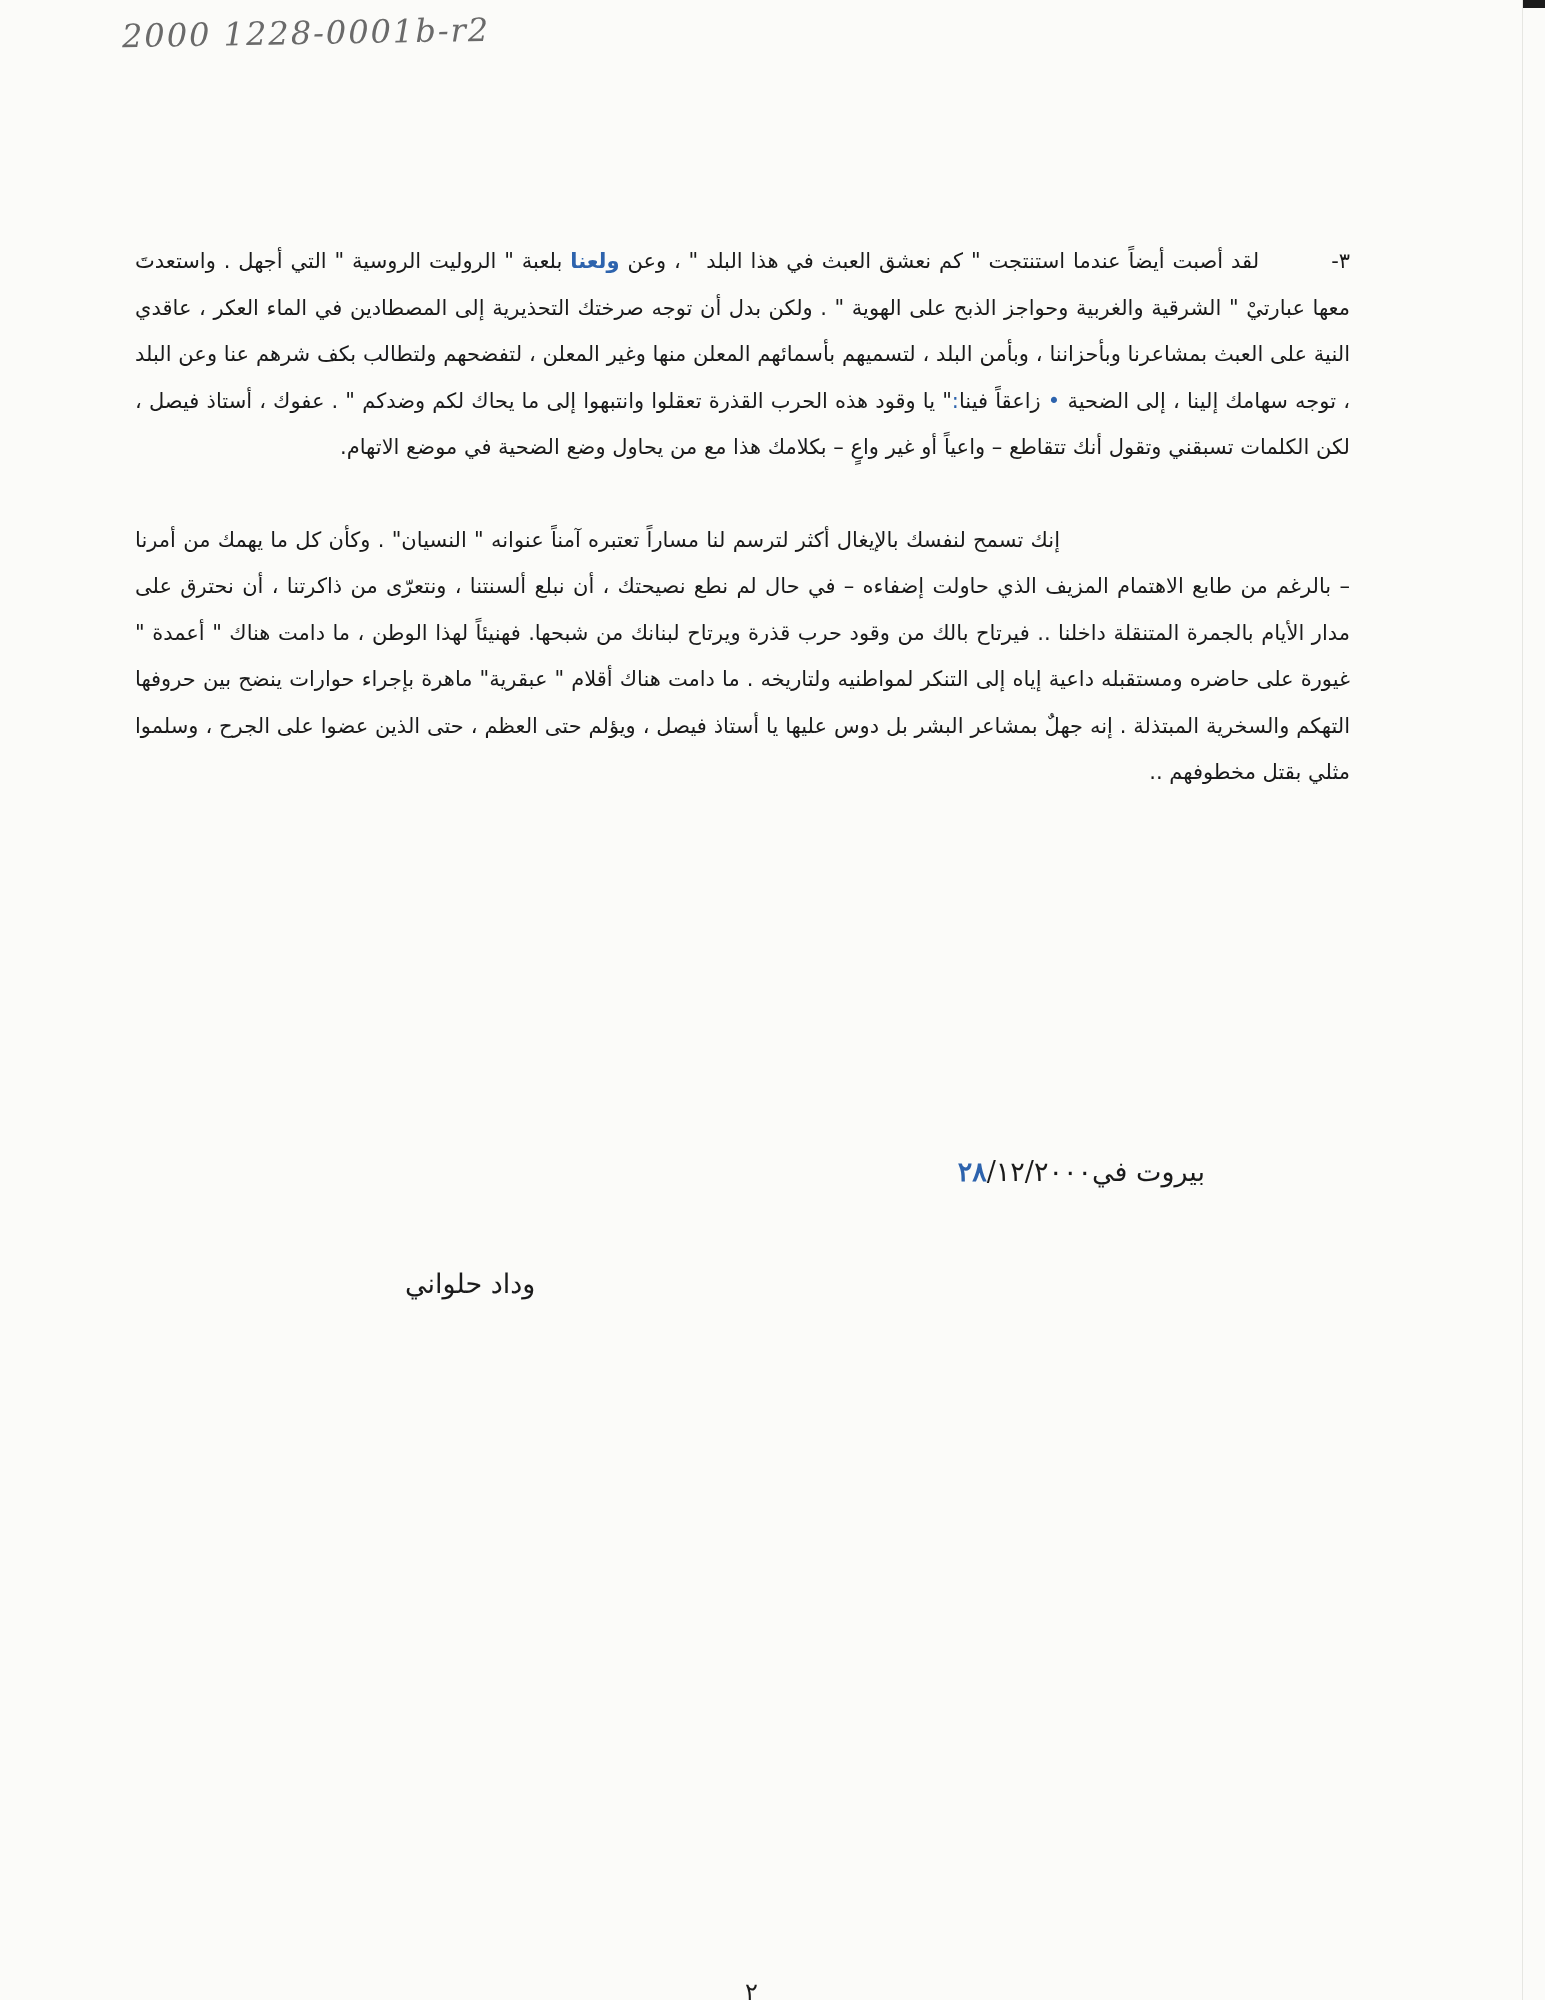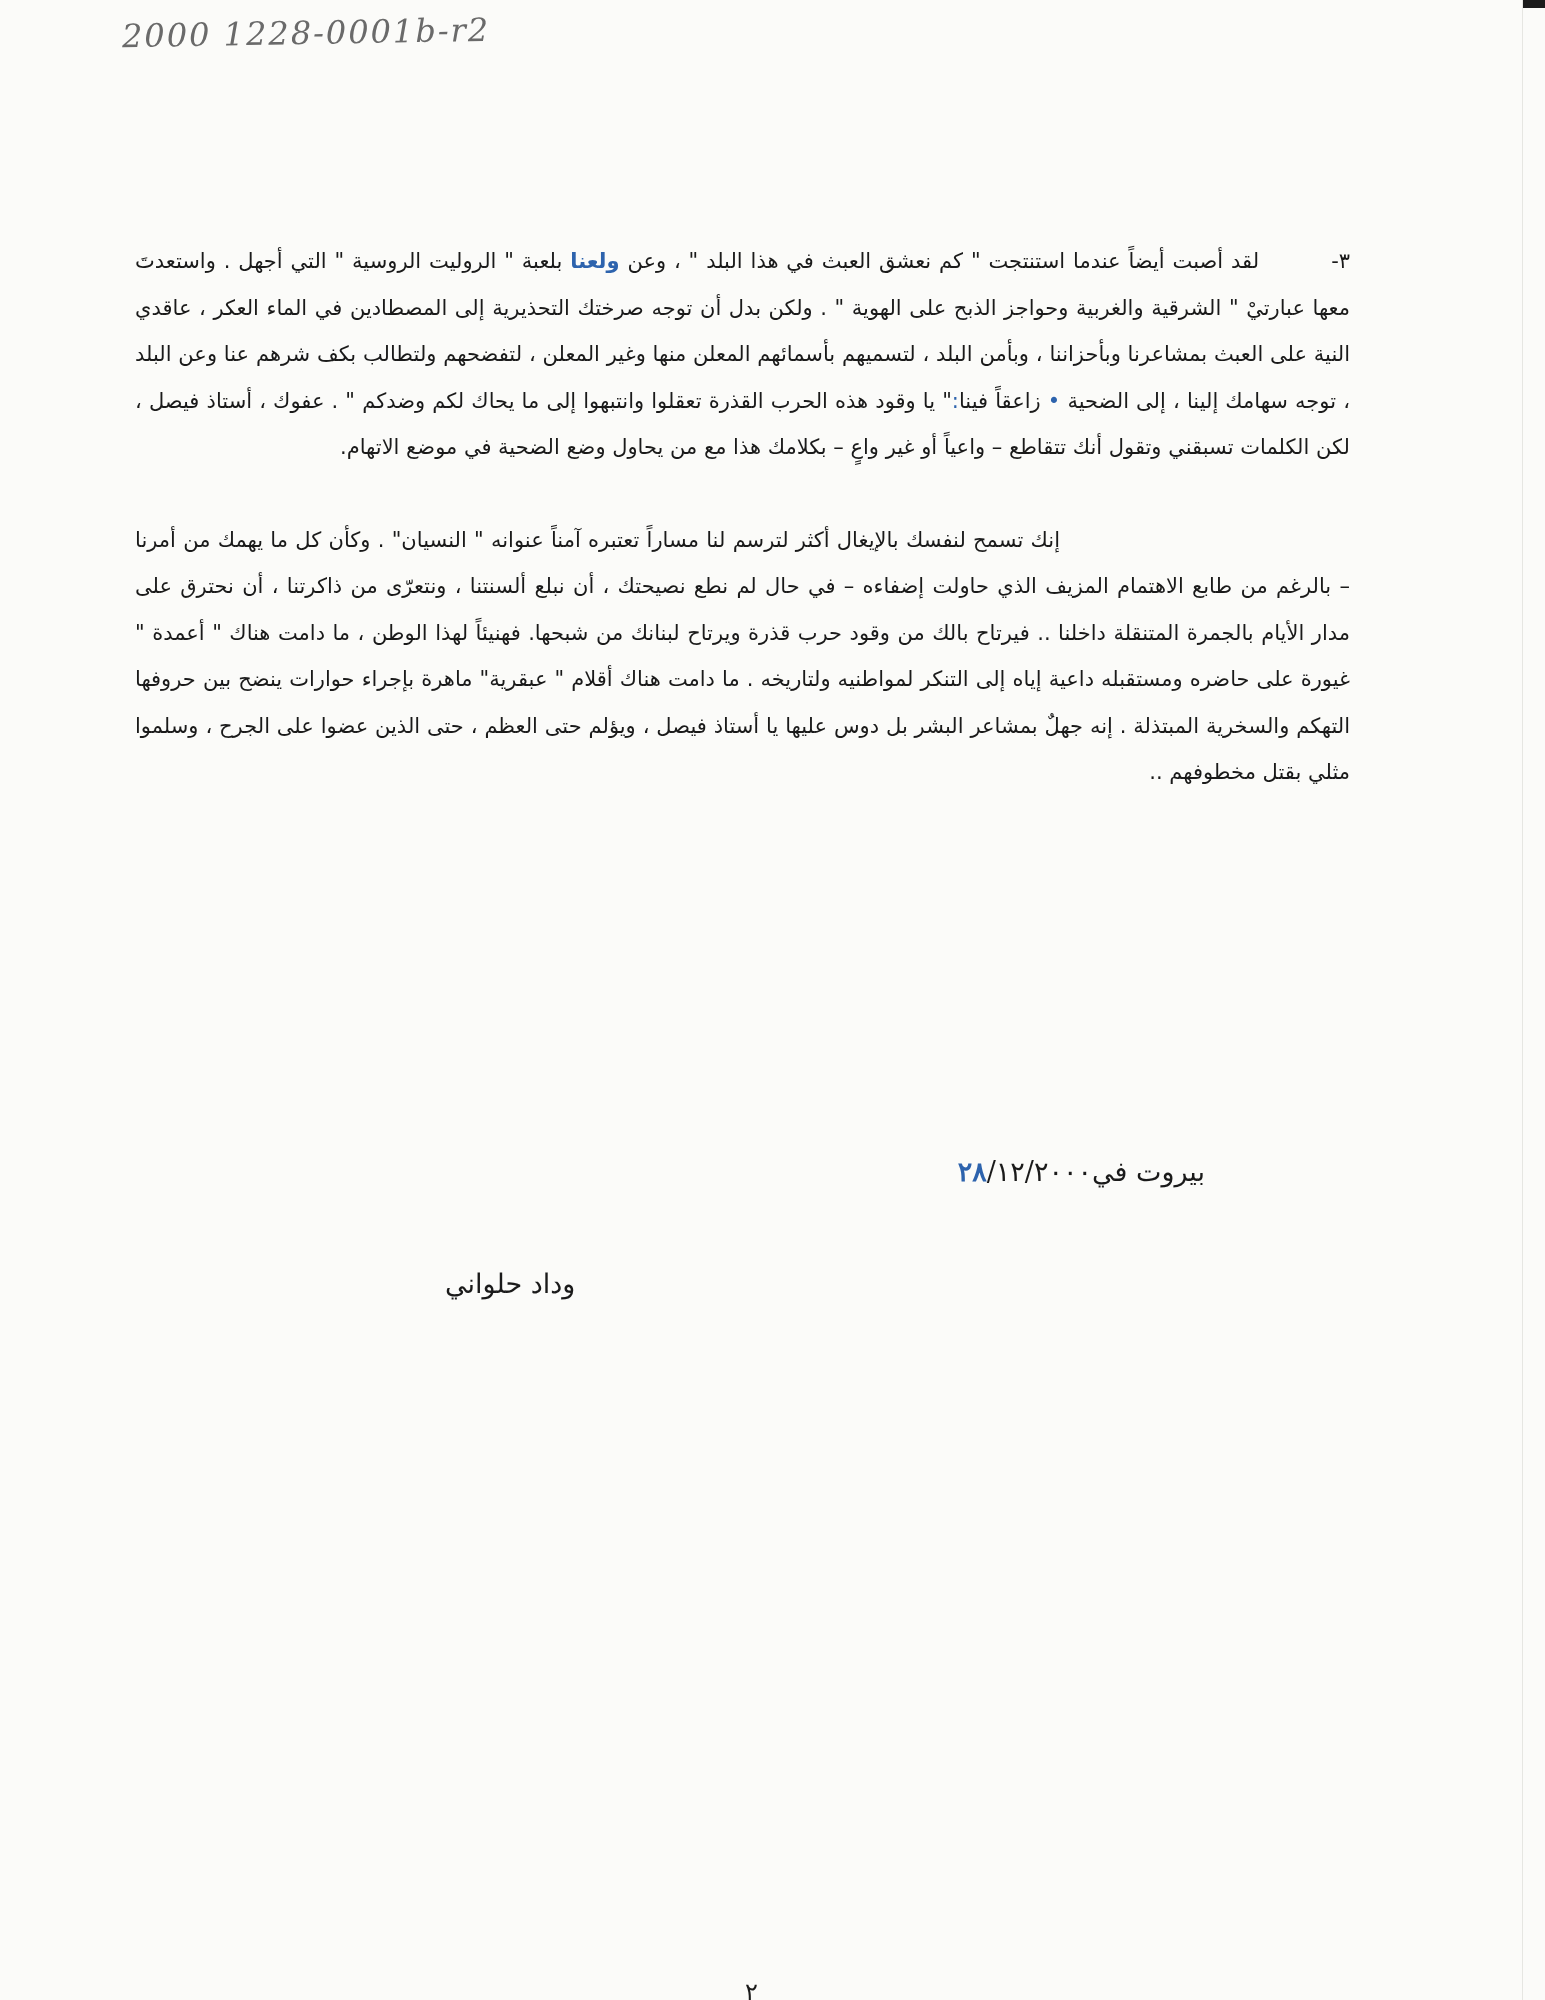--- a/index.html
+++ b/index.html
@@ -38,21 +38,21 @@
     color: #2d63ad; font-weight: bold;
   }
   .ink-dot { color: #2d63ad; }
   .place-date {
     position: absolute; right: 340px; top: 1156px;
     direction: rtl; font-family: "DejaVu Serif", serif; font-size: 27px;
   }
   .place-date .ink-mark { color: #2d63ad; font-weight: bold; }
   .signature {
     position: absolute; left: 405px; top: 1268px;
-    direction: rtl; font-family: "DejaVu Serif", serif; font-size: 27px; margin-left: 40px;
+    direction: rtl; font-family: "DejaVu Serif", serif; font-size: 27px;
   }
   .page-number {
     position: absolute; left: 745px; top: 1978px;
     font-family: "DejaVu Serif", serif; font-size: 24px;
   }
 </style>
 </head>
 <body>
 
 <div class="edge-line"></div>

